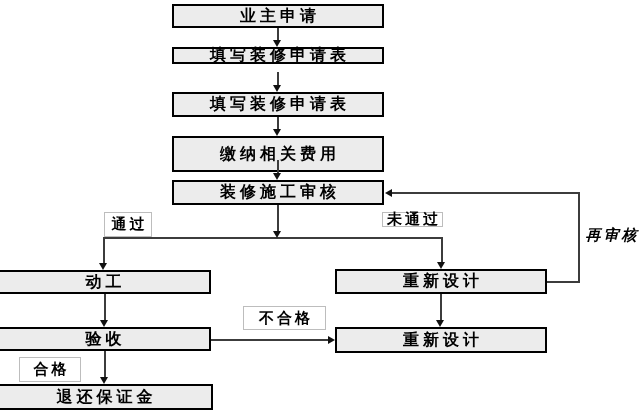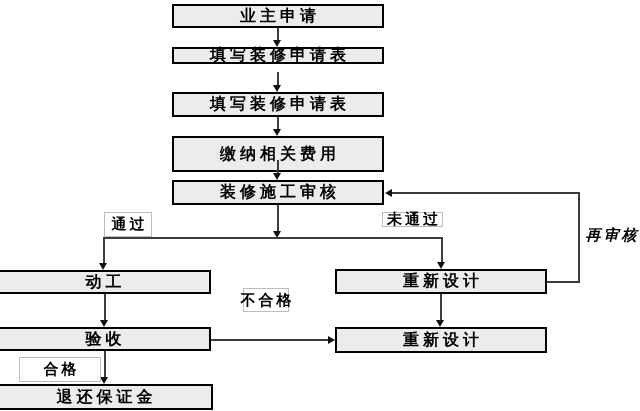--- a/index.html
+++ b/index.html
@@ -56,23 +56,23 @@
   <div class="node" style="left:-4px;top:384px;width:217px;height:26px">退还保证金</div>
 
   <div class="node" style="left:335px;top:269px;width:212px;height:25px">重新设计</div>
 
   <div class="node" style="left:335px;top:327px;width:212px;height:26px">重新设计</div>
 
   <div class="edge-label" style="left:104px;top:212px;width:48px;height:25px">通过</div>
 
   <div class="edge-label" style="left:382px;top:212px;width:61px;height:15px">未通过</div>
 
-  <div class="edge-label" style="left:243px;top:288px;width:46px;height:24px">不合格</div>
+  <div class="edge-label" style="left:243px;top:306px;width:83px;height:24px">不合格</div>
 
-  <div class="edge-label" style="left:19px;top:357px;width:82px;height:25px">合格</div>
+  <div class="edge-label" style="left:19px;top:357px;width:62px;height:25px">合格</div>
 
   <div class="edge-label plain" style="left:581px;top:224px;width:60px;height:22px">再审核</div>
 
   <div class="line v" style="left:277px;top:28px;height:13px"></div>
   <div class="arr down" style="left:273px;top:40px"></div>
 
   <div class="line v" style="left:277px;top:72px;height:14px"></div>
   <div class="arr down" style="left:273px;top:85px"></div>
 
   <div class="line v" style="left:277px;top:117px;height:13px"></div>

